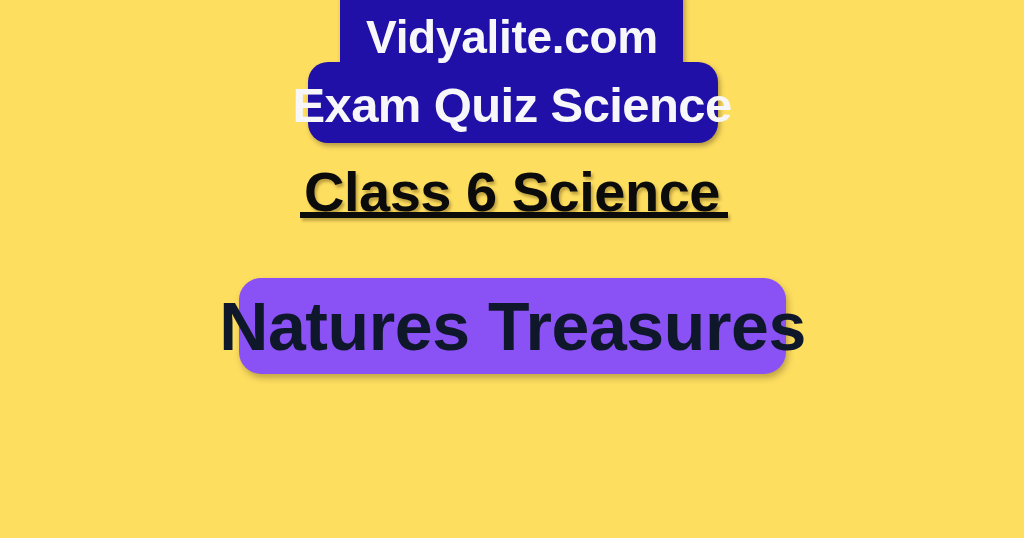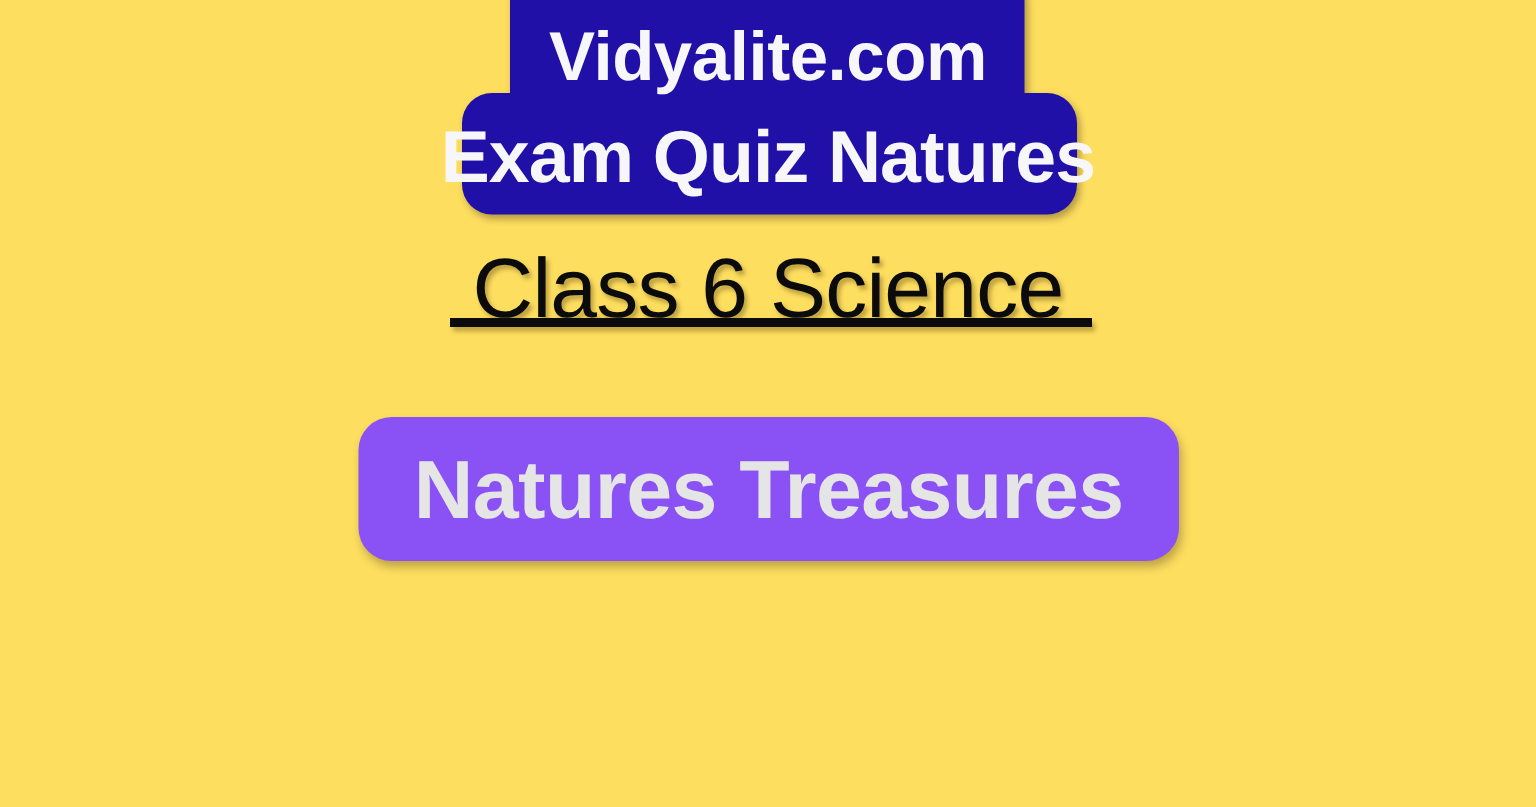--- a/index.html
+++ b/index.html
@@ -106,21 +106,21 @@
     left: 0;
     top: 163px;
     width: 1024px;
     text-align: center;
   }
 
   .subject-title {
     display: inline-block;
     font-size: 56px;
     line-height: 58px;
-    font-weight: normal;
+    font-weight: bold;
     color: #0b0b0b;
     letter-spacing: -0.5px;
     white-space: nowrap;
     text-shadow: 2px 3px 3px rgba(110, 85, 25, 0.45);
     text-align: right;
   }
 
   .subject-rule {
     position: absolute;
     left: 300px;
@@ -140,41 +140,41 @@
     height: 96px;
     background: #8a52f5;
     border-radius: 22px;
     box-shadow: 2px 4px 6px rgba(80, 60, 25, 0.35);
     display: flex;
     align-items: center;
     justify-content: center;
   }
 
   .chapter-label {
-    font-size: 55px;
+    font-size: 68px;
     line-height: 56px;
     font-weight: bold;
-    color: #e5e5e5;
+    color: #0f172a;
     letter-spacing: -0.4px;
     white-space: nowrap;
   }
 </style>
 </head>
 <body>
 
 <div id="poster">
 
   <div class="brand-badge">
     <div class="plate plate-top"></div>
     <div class="plate plate-bottom"></div>
     <div class="plate-seam"></div>
 
     <div class="brand-text">
       <div class="brand-line brand-line-1">Vidyalite.com</div>
-      <div class="brand-line brand-line-2">Exam Quiz Natures</div>
+      <div class="brand-line brand-line-2">Exam Quiz Science</div>
     </div>
   </div>
 
   <div class="subject-wrap">
     <span class="subject-title">Class 6 Science</span>
   </div>
   <div class="subject-rule"></div>
 
   <div class="chapter-pill">
     <span class="chapter-label">Natures Treasures</span>

